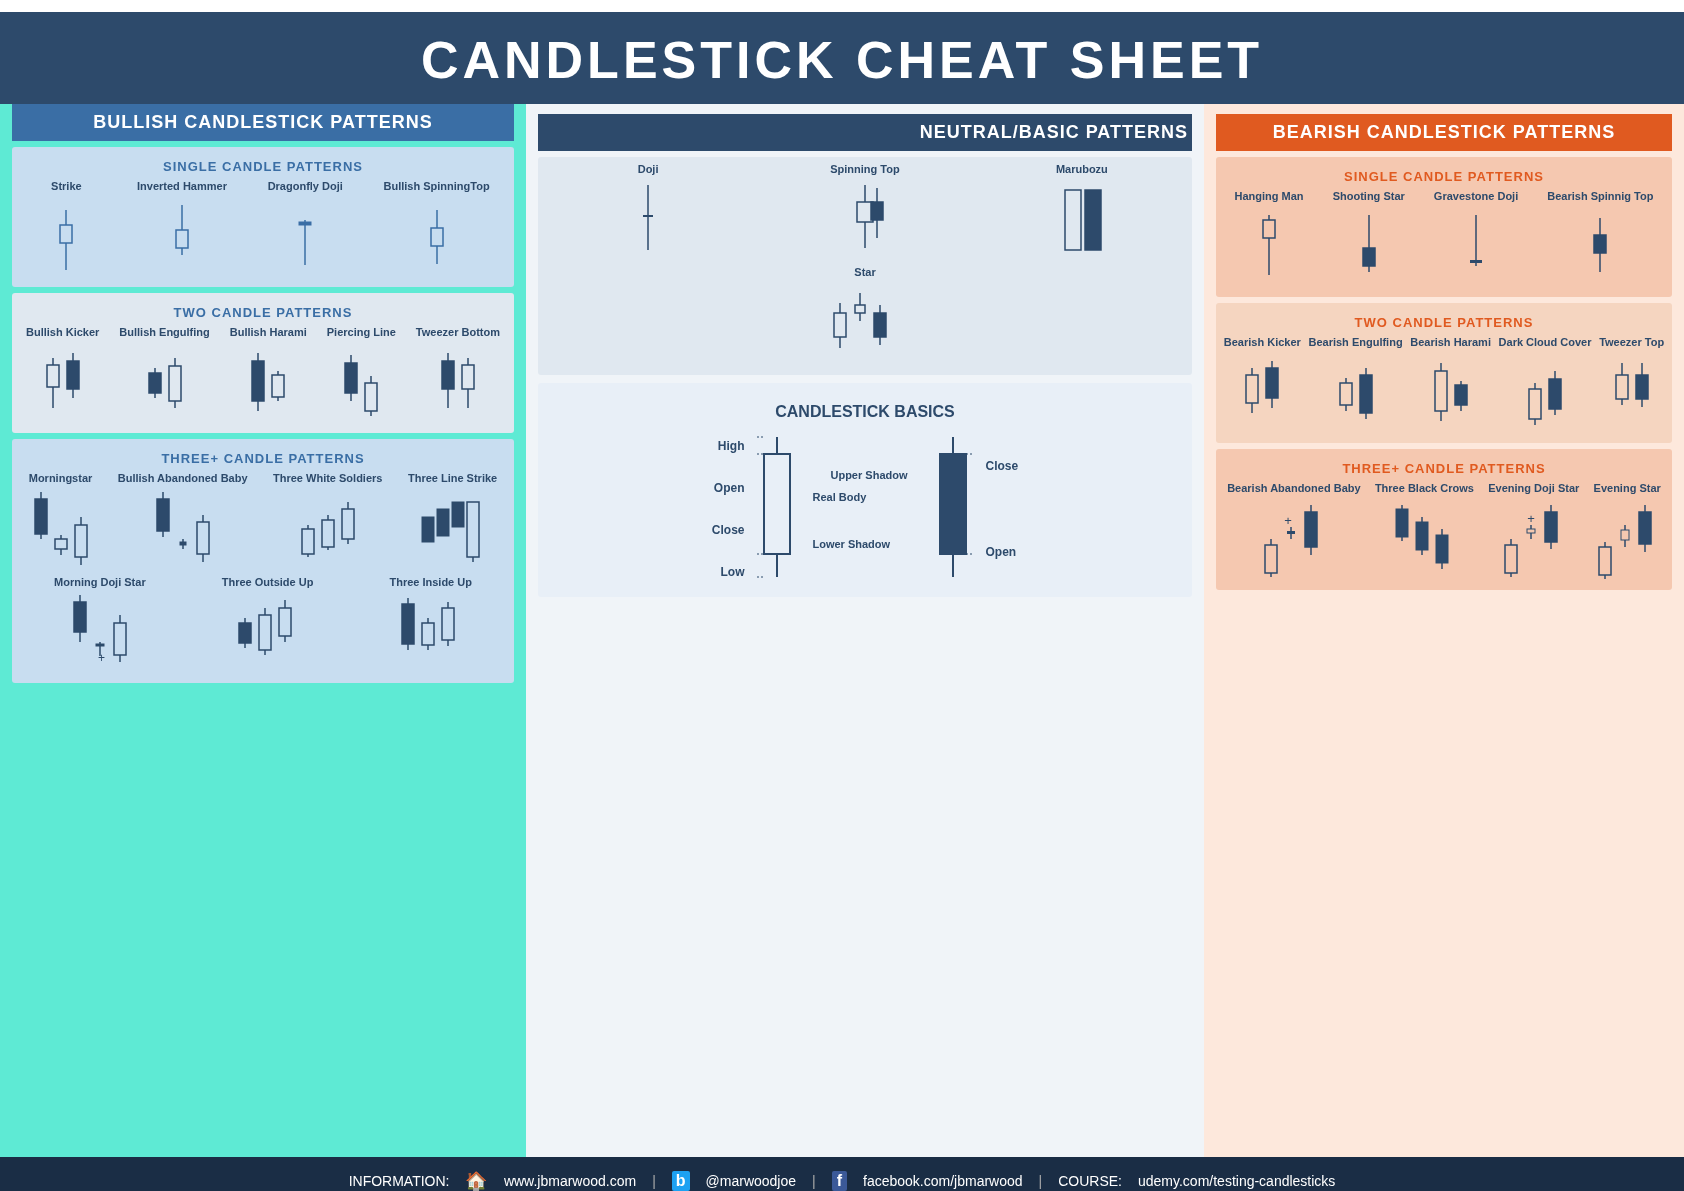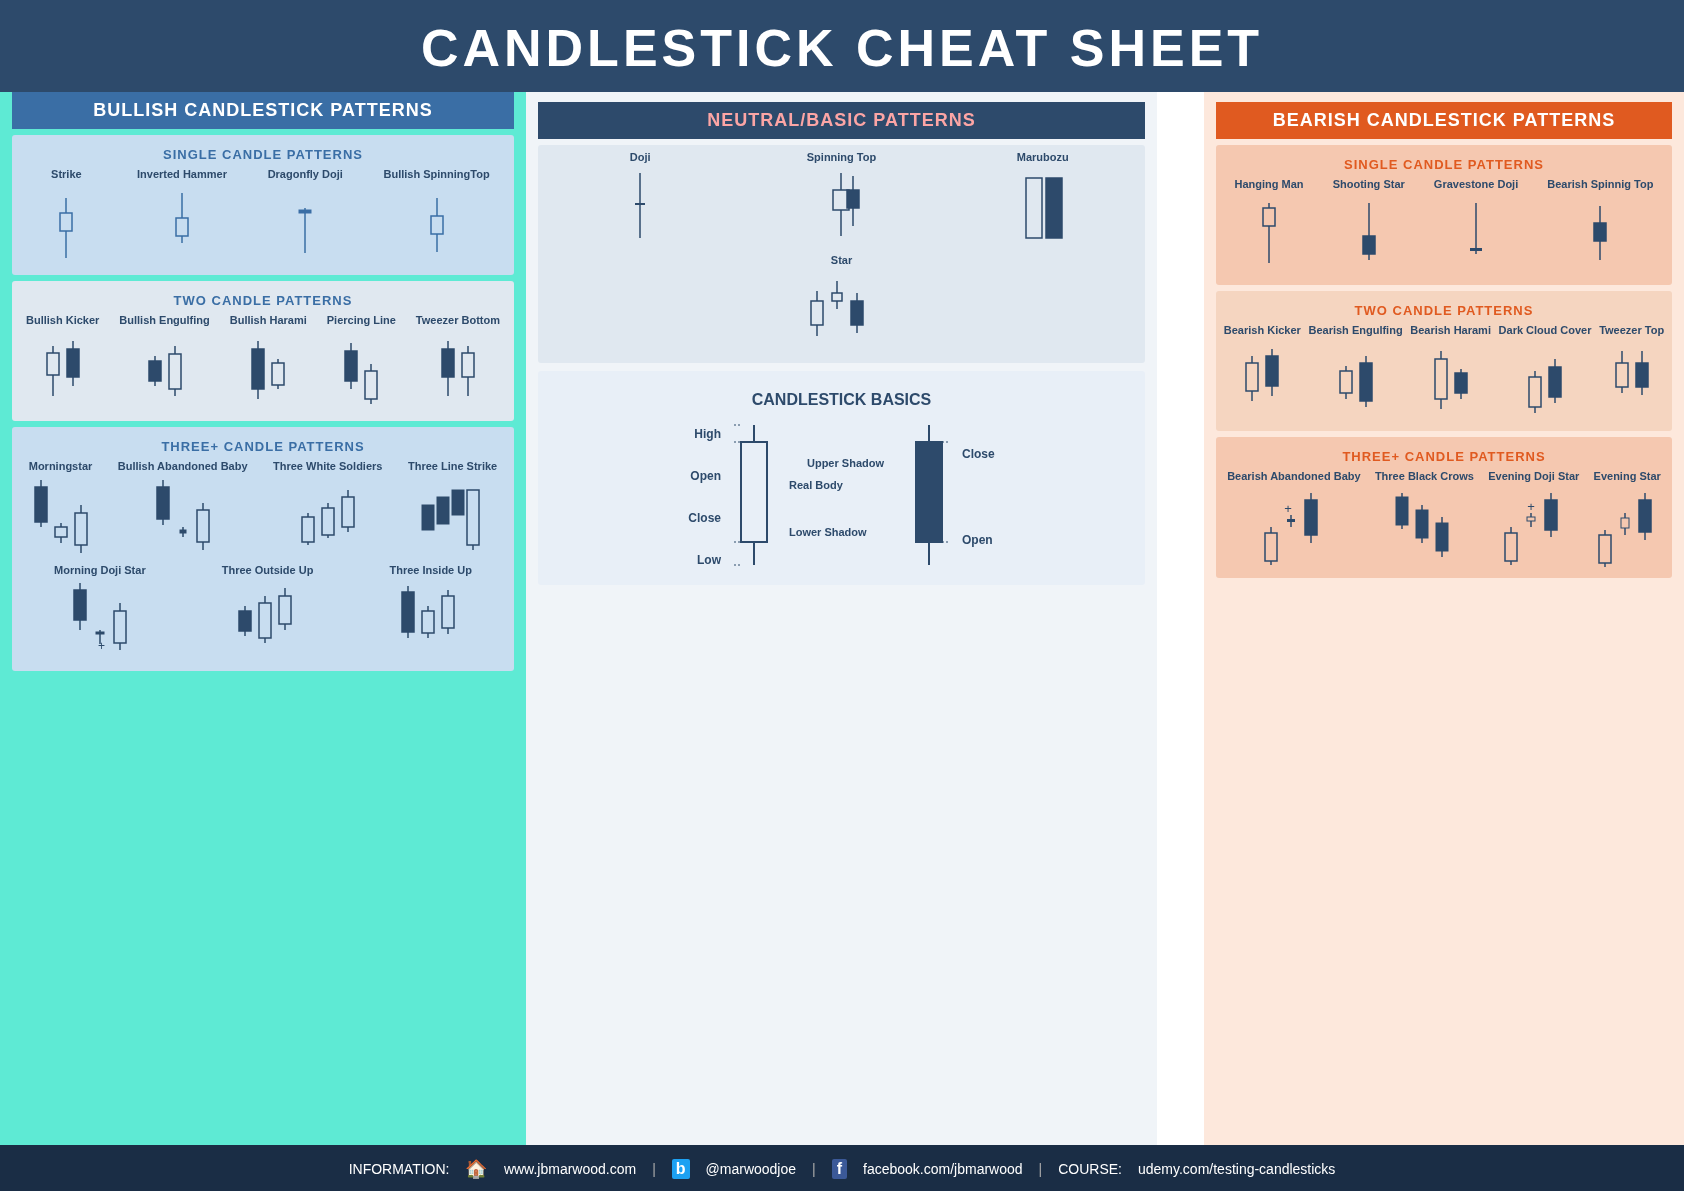--- a/index.html
+++ b/index.html
@@ -13,20 +13,21 @@
 
     .main-title {
       background: #2d4a6b;
       color: #fff;
       text-align: center;
       font-size: 52px;
       font-weight: 900;
       letter-spacing: 4px;
       padding: 18px 0 14px;
       font-family: 'Arial Black', Arial, sans-serif;
+      margin-top: 12px;
     }
 
     .content-area {
       display: flex;
       height: calc(1191px - 90px - 48px);
     }
 
     
     .bullish-col {
       background: #5eead4;
@@ -41,39 +42,38 @@
       flex: 1;
       padding: 10px 12px;
     }
 
     
     .bearish-col {
       background: #fde8dc;
       width: 480px;
       padding: 10px 12px;
       flex-shrink: 0;
-      margin-left: 47px;
     }
 
     .col-header-bullish {
       background: #3a6ea5;
       color: #fff;
       font-weight: 900;
       font-size: 18px;
       text-align: center;
       padding: 8px 4px;
       letter-spacing: 1px;
       margin-bottom: 6px;
     }
     .col-header-neutral {
       background: #2d4a6b;
-      color: #fca5a5;
+      color: #ffffff;
       font-weight: 900;
       font-size: 18px;
-      text-align: center;
+      text-align: right;
       padding: 8px 4px;
       letter-spacing: 1px;
       margin-bottom: 6px;
     }
     .col-header-bearish {
       background: #e05a20;
       color: #fff;
       font-weight: 900;
       font-size: 18px;
       text-align: center;

